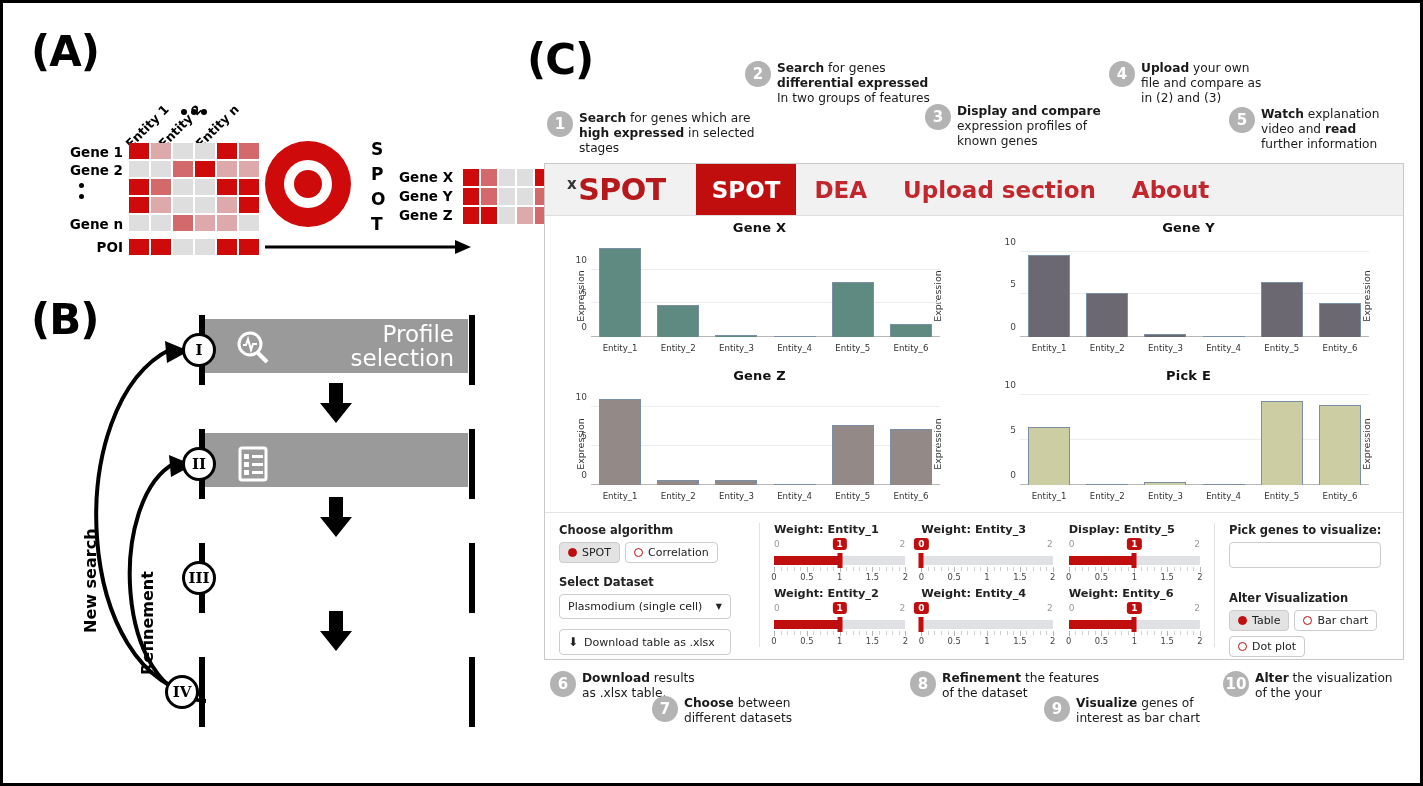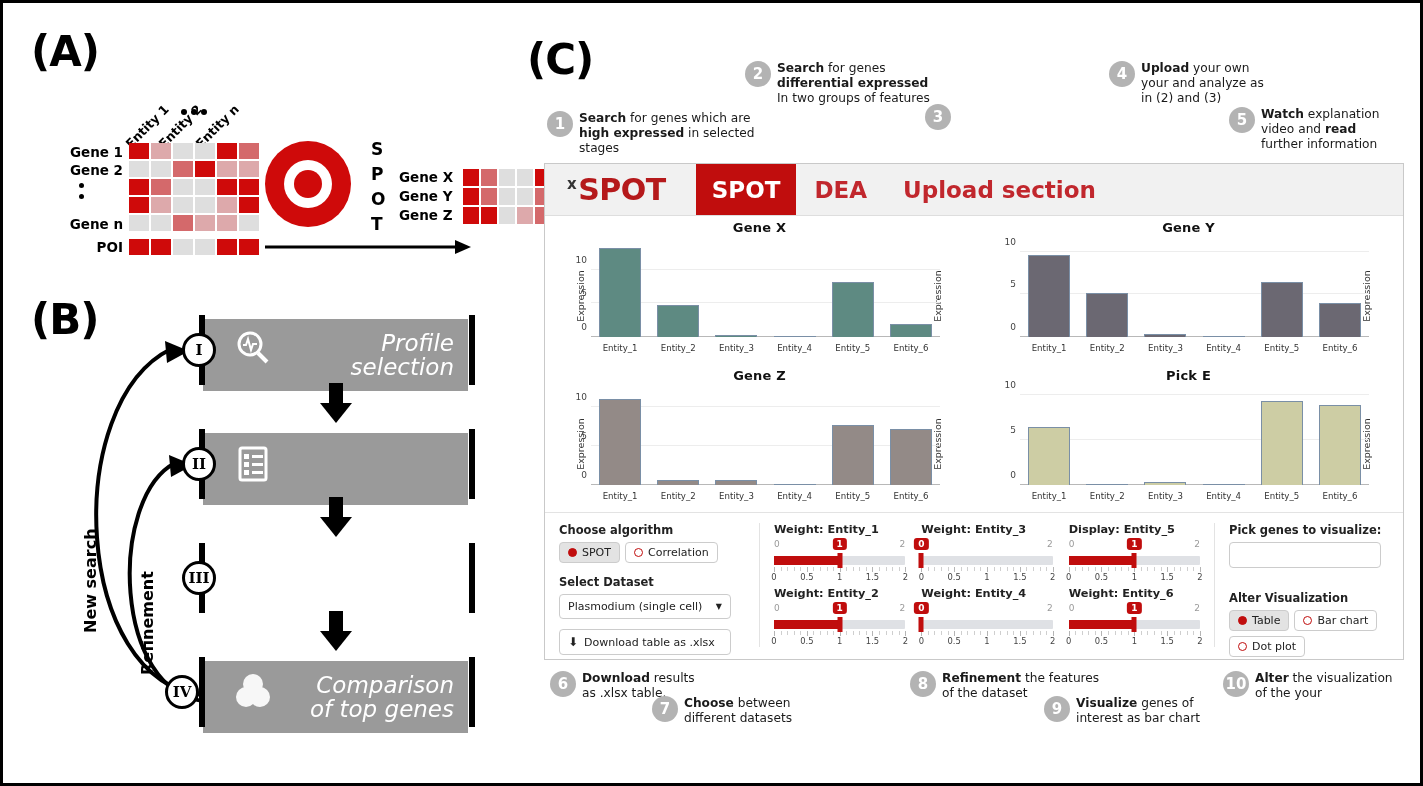--- a/index.html
+++ b/index.html
@@ -60,22 +60,22 @@
     position:absolute; width:48px; height:48px; border-radius:50%;
     background:#fff; left:19px; top:19px;
   }
   .target-in {
     position:absolute; width:28px;height:28px;border-radius:50%;
     background:#cf0a0a; left:29px; top:29px;
   }
 
   
   .stepbar {
-    position:absolute; background:#9a9a9a; height:72px;
-    display:flex; align-items:center;font-style:italic;
+    position:absolute; background:#9a9a9a; height:54px;
+    display:flex; align-items:center;
   }
   .stepbar .txt {
     position:absolute; right:14px; top:50%; transform:translateY(-50%);
     color:#fff; font-size:23px; line-height:1.05; text-align:right;
     font-family:"DejaVu Sans", sans-serif;
   }
   .cap { position:absolute; width:6px; background:#000; }
   .romancircle {
     position:absolute; width:34px;height:34px;border-radius:50%;
     background:#fff; border:3.5px solid #000;
@@ -351,33 +351,20 @@
         <rect x="11" y="0" width="14" height="22" fill="#000"></rect>
         <polygon points="2,20 34,20 18,40" fill="#000"></polygon>
       </svg>
       <div class="cap" style="left:196px; top:260px; height:70px;"></div>
       <div class="cap" style="left:466px; top:260px; height:70px;"></div>
       <div class="romancircle" style="left:179px; top:278px;">III</div>
       <svg width="36" height="42" style="position:absolute;left:314.5px;top:328px;">
         <rect x="11" y="0" width="14" height="22" fill="#000"></rect>
         <polygon points="2,20 34,20 18,40" fill="#000"></polygon>
       </svg>
-      <div class="stepbar" style="left:200px; top:378px; width:265px; background:#9a9a9a;">
-        <svg width="42" height="42" style="position:absolute;left:30px;top:10px;">
-          <g fill="#fff" opacity="0.92">
-            <circle cx="20" cy="13" r="10"></circle>
-            <circle cx="13" cy="26" r="10"></circle>
-            <circle cx="27" cy="26" r="10"></circle>
-          </g>
-        </svg>
-        <div class="txt">
-          <div>Comparison</div>
-          <div>of top genes</div>
-        </div>
-      </div>
       <div class="cap" style="left:196px; top:374px; height:70px;"></div>
       <div class="cap" style="left:466px; top:374px; height:70px;"></div>
       <div class="romancircle" style="left:162px; top:392px;">IV</div>
     </div>
 
   <div class="abs panel-label" style="left:524px; top:32px;">(C)</div>
 
   <div class="abs" id="annTop" style="left:0; top:0; width:1423px; height:160px;">
       <div class="ann" style="left:544px; top:108px;">
         <div class="num">1</div>
@@ -390,26 +377,31 @@
       <div class="ann" style="left:742px; top:58px;">
         <div class="num">2</div>
         <div class="body">
           <div><b>Search</b> for genes</div>
           <div><b>differential expressed</b></div>
           <div>In two groups of features</div>
         </div>
       </div>
       <div class="ann" style="left:922px; top:101px;">
         <div class="num">3</div>
+        <div class="body">
+          <div><b>Display and compare</b></div>
+          <div>expression profiles of</div>
+          <div>known genes</div>
+        </div>
       </div>
       <div class="ann" style="left:1106px; top:58px;">
         <div class="num">4</div>
         <div class="body">
           <div><b>Upload</b> your own</div>
-          <div>your and analyze as</div>
+          <div>file and compare as</div>
           <div>in (2) and (3)</div>
         </div>
       </div>
       <div class="ann" style="left:1226px; top:104px;">
         <div class="num">5</div>
         <div class="body">
           <div><b>Watch</b> explanation</div>
           <div>video and <b>read</b></div>
           <div>further information</div>
         </div>
@@ -420,20 +412,21 @@
 
     <div class="navbar">
       <div class="brand">
         <sup>x</sup>
           <span>SPOT</span>
       </div>
       <div id="navitems" style="display:flex;">
           <div class="navitem active">SPOT</div>
           <div class="navitem">DEA</div>
           <div class="navitem">Upload section</div>
+          <div class="navitem">About</div>
         </div>
     </div>
 
     <div class="charts" id="chartgrid">
         <div class="chartcell">
           <div class="charttitle">Gene X</div>
           <div class="plotwrap">
             <div class="ylab">Expression</div>
             <div class="ylab right">Expression</div>
             <div class="axisarea">

